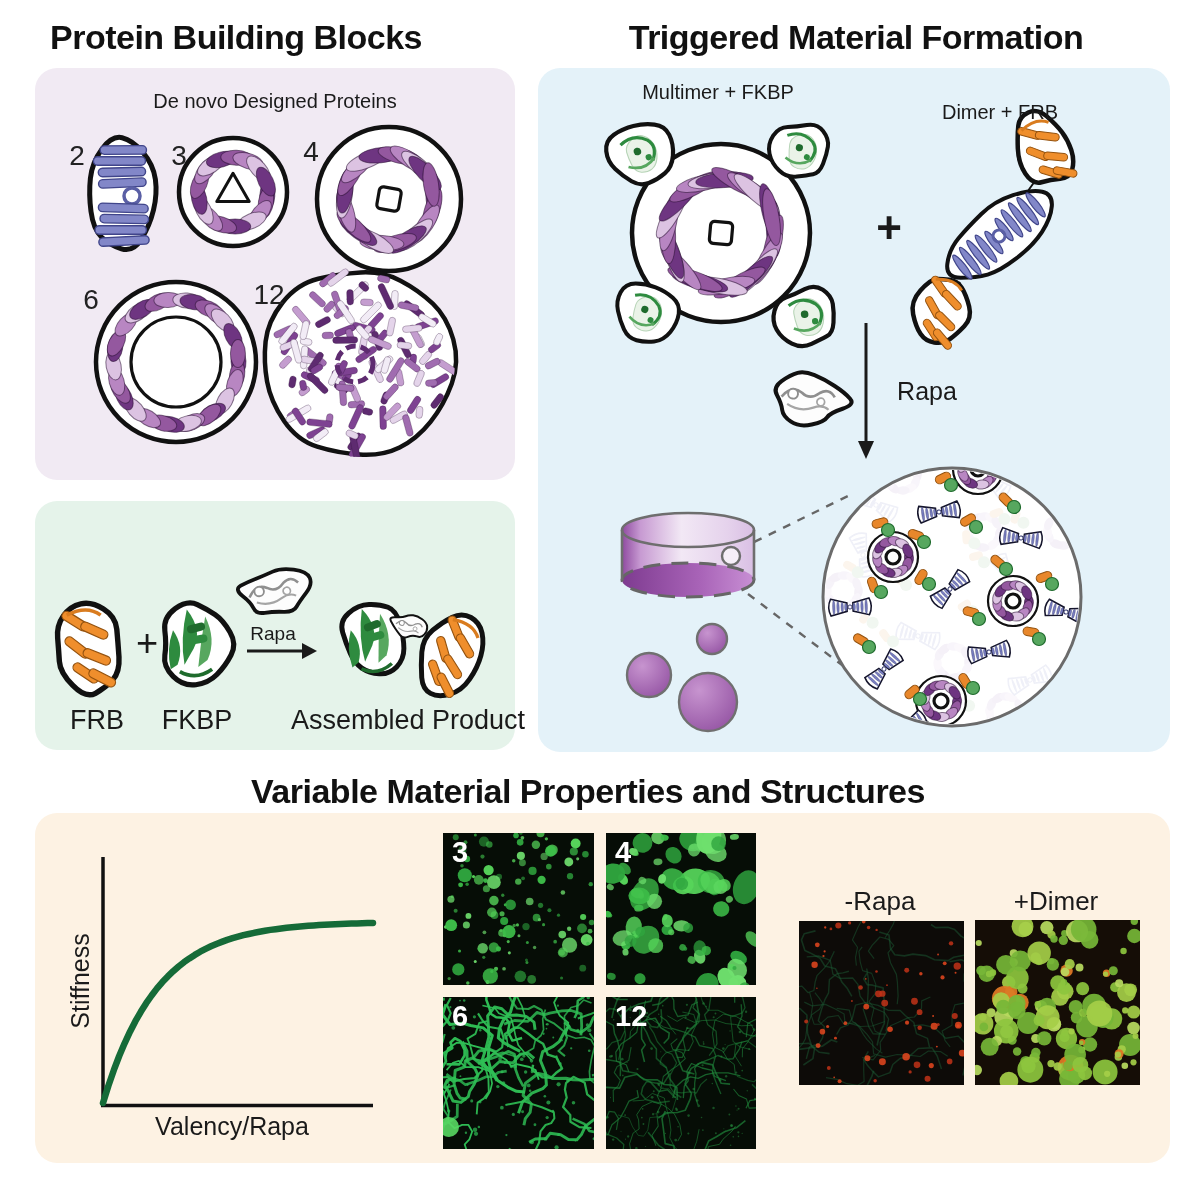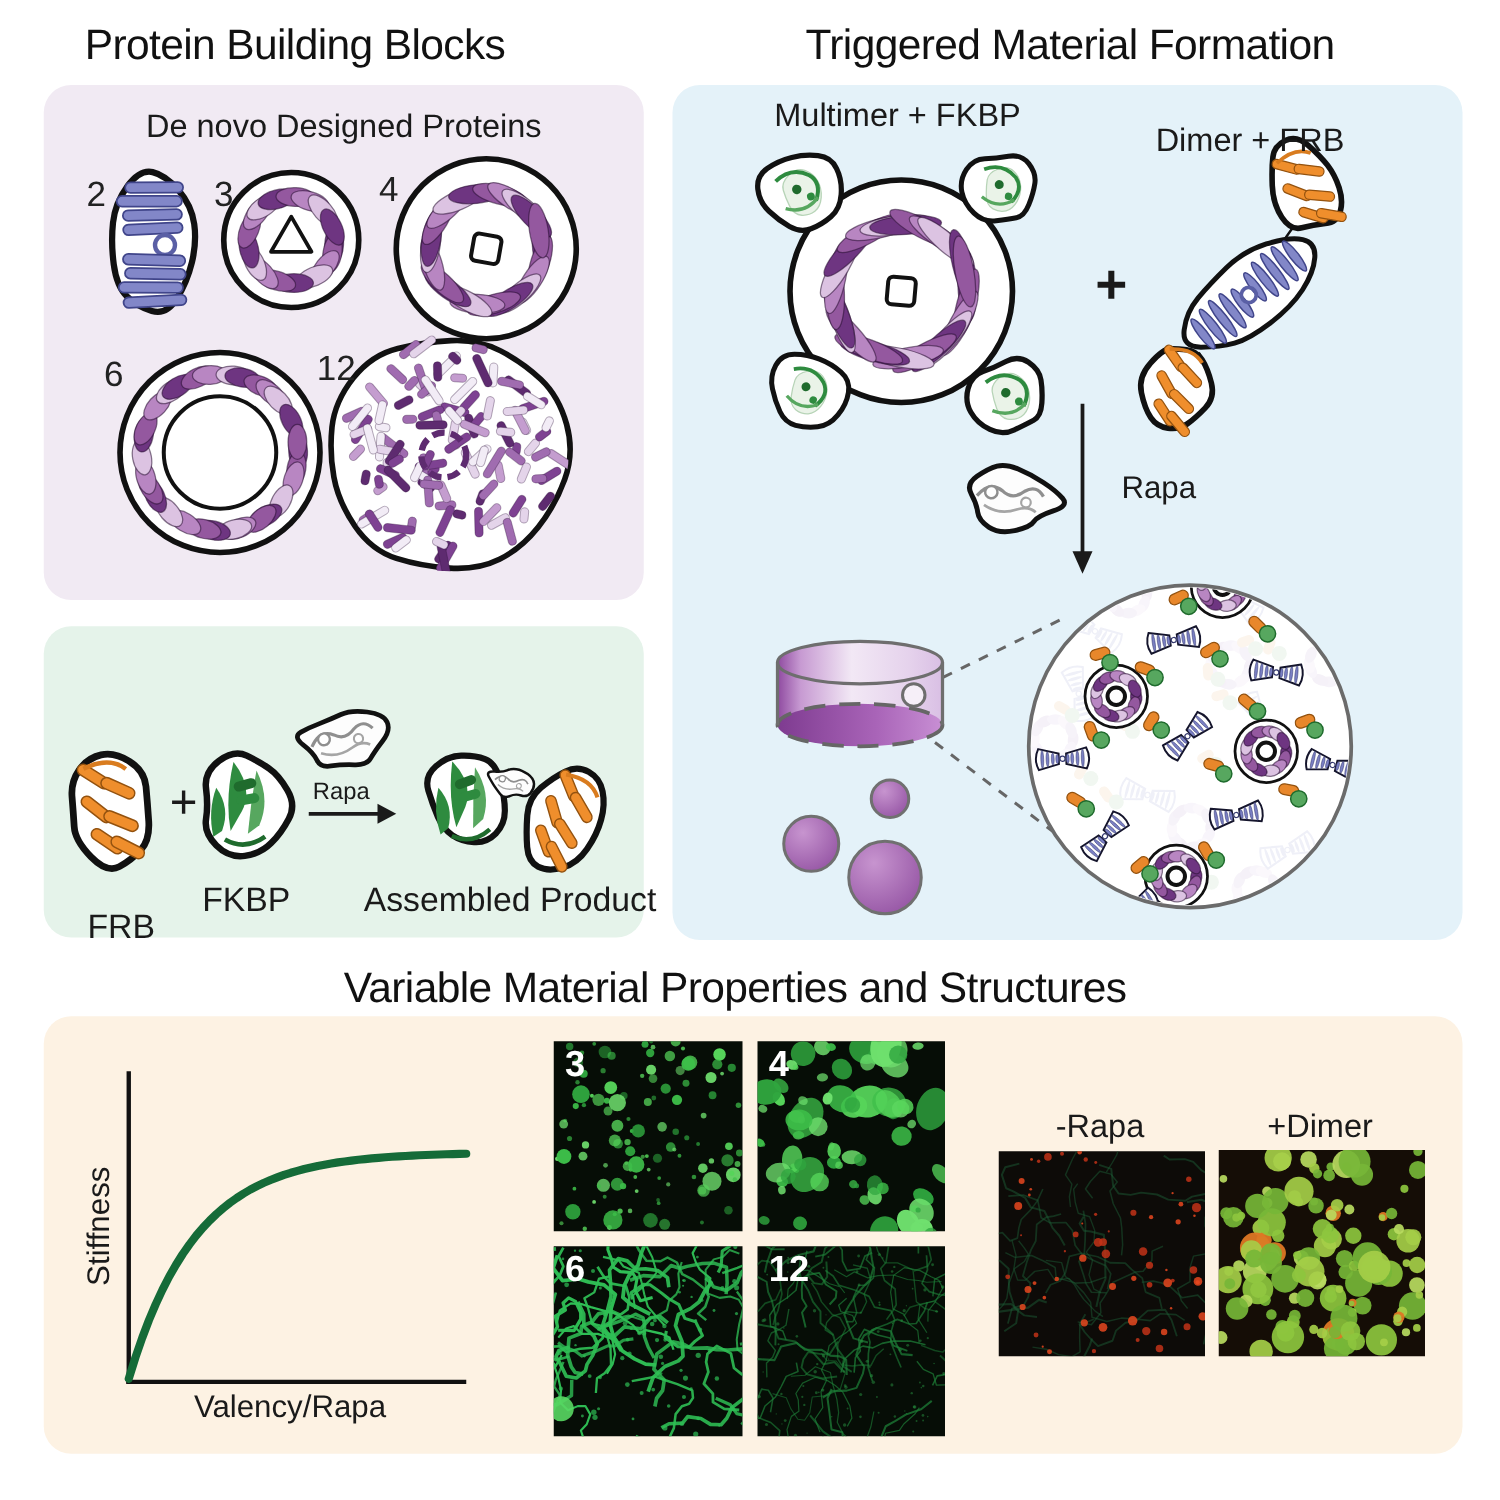--- a/index.html
+++ b/index.html
@@ -5,22 +5,22 @@
   html,body{margin:0;padding:0;background:#ffffff;}
   .canvas{position:relative;width:1200px;height:1200px;background:#ffffff;
           font-family:"Liberation Sans",sans-serif;overflow:hidden;}
   .panel{position:absolute;border-radius:22px;}
   #panel-building{left:35px;top:68px;width:480px;height:412px;background:#F1EAF3;}
   #panel-dimer{left:35px;top:501px;width:480px;height:249px;background:#E5F3EA;}
   #panel-formation{left:538px;top:68px;width:632px;height:684px;background:#E4F2F9;}
   #panel-properties{left:35px;top:813px;width:1135px;height:350px;background:#FDF2E3;}
   #art{position:absolute;left:0;top:0;pointer-events:none;}
   .txt{position:absolute;transform:translate(-50%,-50%);white-space:nowrap;color:#1A1A1A;}
-  .title{font-weight:400;font-size:34px;letter-spacing:-0.5px;color:#111;}
-  .h2{font-size:26px;}
+  .title{font-weight:700;font-size:34px;letter-spacing:-0.5px;color:#111;}
+  .h2{font-size:20px;}
   .lbl{font-size:27px;}
   .num{font-size:28px;color:#222;}
   .plus-sm{font-size:38px;}
   .plus-lg{font-size:44px;font-weight:700;}
   .rapa-sm{font-size:19px;}
   .rapa-md{font-size:25px;}
   .axis-lbl{font-size:25px;}
   .rot{transform:translate(-50%,-50%) rotate(-90deg);}
   .micnum{position:absolute;transform:none;font-weight:700;font-size:29px;color:#ffffff;}
   .cmp-lbl{font-size:26px;}
@@ -1586,21 +1586,21 @@
   <div class="txt title" style="left:856px;top:37px;">Triggered Material Formation</div>
   <div class="txt title" style="left:588px;top:791px;">Variable Material Properties and Structures</div>
 
   <div class="txt h2" style="left:275px;top:101px;">De novo Designed Proteins</div>
   <div class="txt num" style="left:77px;top:156px;">2</div>
   <div class="txt num" style="left:179px;top:156px;">3</div>
   <div class="txt num" style="left:311px;top:152px;">4</div>
   <div class="txt num" style="left:91px;top:300px;">6</div>
   <div class="txt num" style="left:269px;top:295px;">12</div>
 
-  <div class="txt lbl" style="left:97px;top:742px;">FRB</div>
+  <div class="txt lbl" style="left:97px;top:720px;">FRB</div>
   <div class="txt plus-sm" style="left:147px;top:643px;">+</div>
   <div class="txt lbl" style="left:197px;top:720px;">FKBP</div>
   <div class="txt rapa-sm" style="left:273px;top:634px;">Rapa</div>
   <div class="txt lbl" style="left:408px;top:720px;">Assembled Product</div>
 
   <div class="txt h2" style="left:718px;top:92px;">Multimer + FKBP</div>
   <div class="txt h2" style="left:1000px;top:92px;margin-top:20px;">Dimer + FRB</div>
   <div class="txt plus-lg" style="left:889px;top:228px;">+</div>
   <div class="txt rapa-md" style="left:927px;top:391px;">Rapa</div>
 

